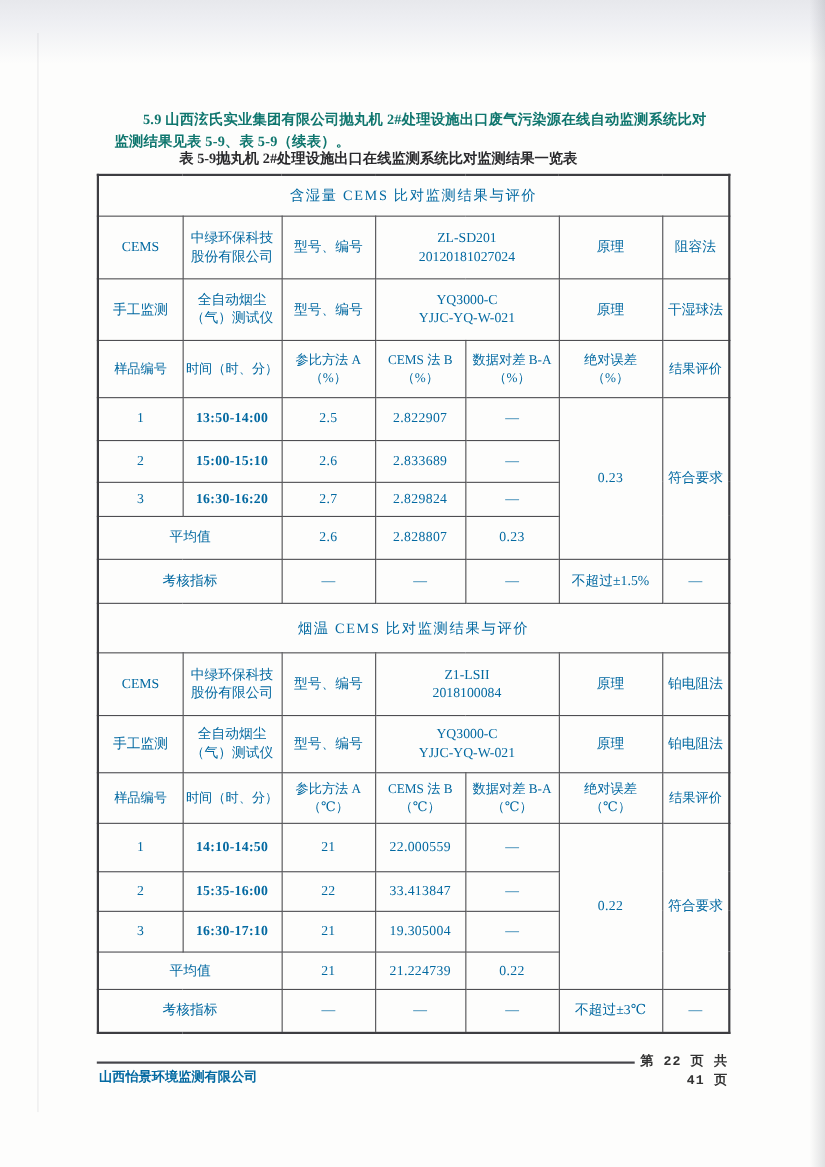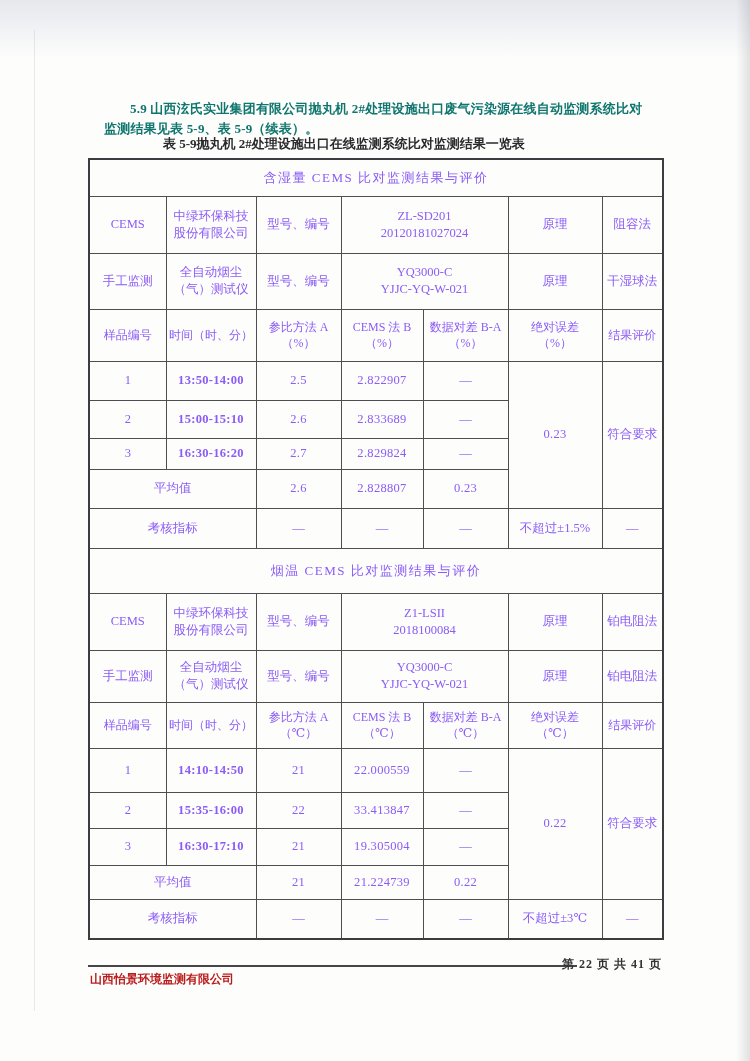--- a/index.html
+++ b/index.html
@@ -24,36 +24,36 @@
   }
   .table-caption{
     position:absolute;top:135px;left:163px;
     font-size:13px;font-weight:700;color:#2a2a2d;white-space:nowrap;
   }
   .table-caption .cap-label{}
 
   table.report{
     position:absolute;top:158px;left:88px;width:574px;
     border-collapse:collapse;table-layout:fixed;
-    font-size:12.5px;text-align:center;color:#8b5cf6;
+    font-size:12.5px;text-align:center;color:#0369a1;
     border:2px solid #3d3d41;
   }
   table.report td{
     border:1px solid #4e4e52;padding:1px 2px;vertical-align:middle;overflow:hidden;
   }
   .pre{white-space:pre-line;line-height:1.35;}
   .sec-title{font-size:13px;letter-spacing:1.5px;}
   .hdr{font-size:12px;line-height:1.35;}
   .time-cell{font-weight:700;letter-spacing:0.3px;}
   .num{letter-spacing:0.3px;}
 
   .footer-rule{position:absolute;top:965px;left:88px;width:489px;height:2px;background:#45454a;}
-  .footer-company{position:absolute;top:971px;left:90px;font-size:12px;font-weight:600;color:#b91c1c;}
+  .footer-company{position:absolute;top:971px;left:90px;font-size:12px;font-weight:600;color:#0369a1;}
   .footer-page{position:absolute;top:956px;left:560px;width:102px;text-align:right;
-    font-size:12px;font-weight:600;color:#333;letter-spacing:1px;}
+    font-size:12px;font-weight:600;color:#333;letter-spacing:1px;font-family:Liberation Mono, monospace;}
 </style>
 </head>
 <body>
 
 <div class="scan-top"></div>
 <div class="scan-right"></div>
 <div class="scan-left-edge"></div>
 
 <p class="intro">5.9 山西泫氏实业集团有限公司抛丸机 2#处理设施出口废气污染源在线自动监测系统比对监测结果见表 5-9、表 5-9（续表）。</p>
 

